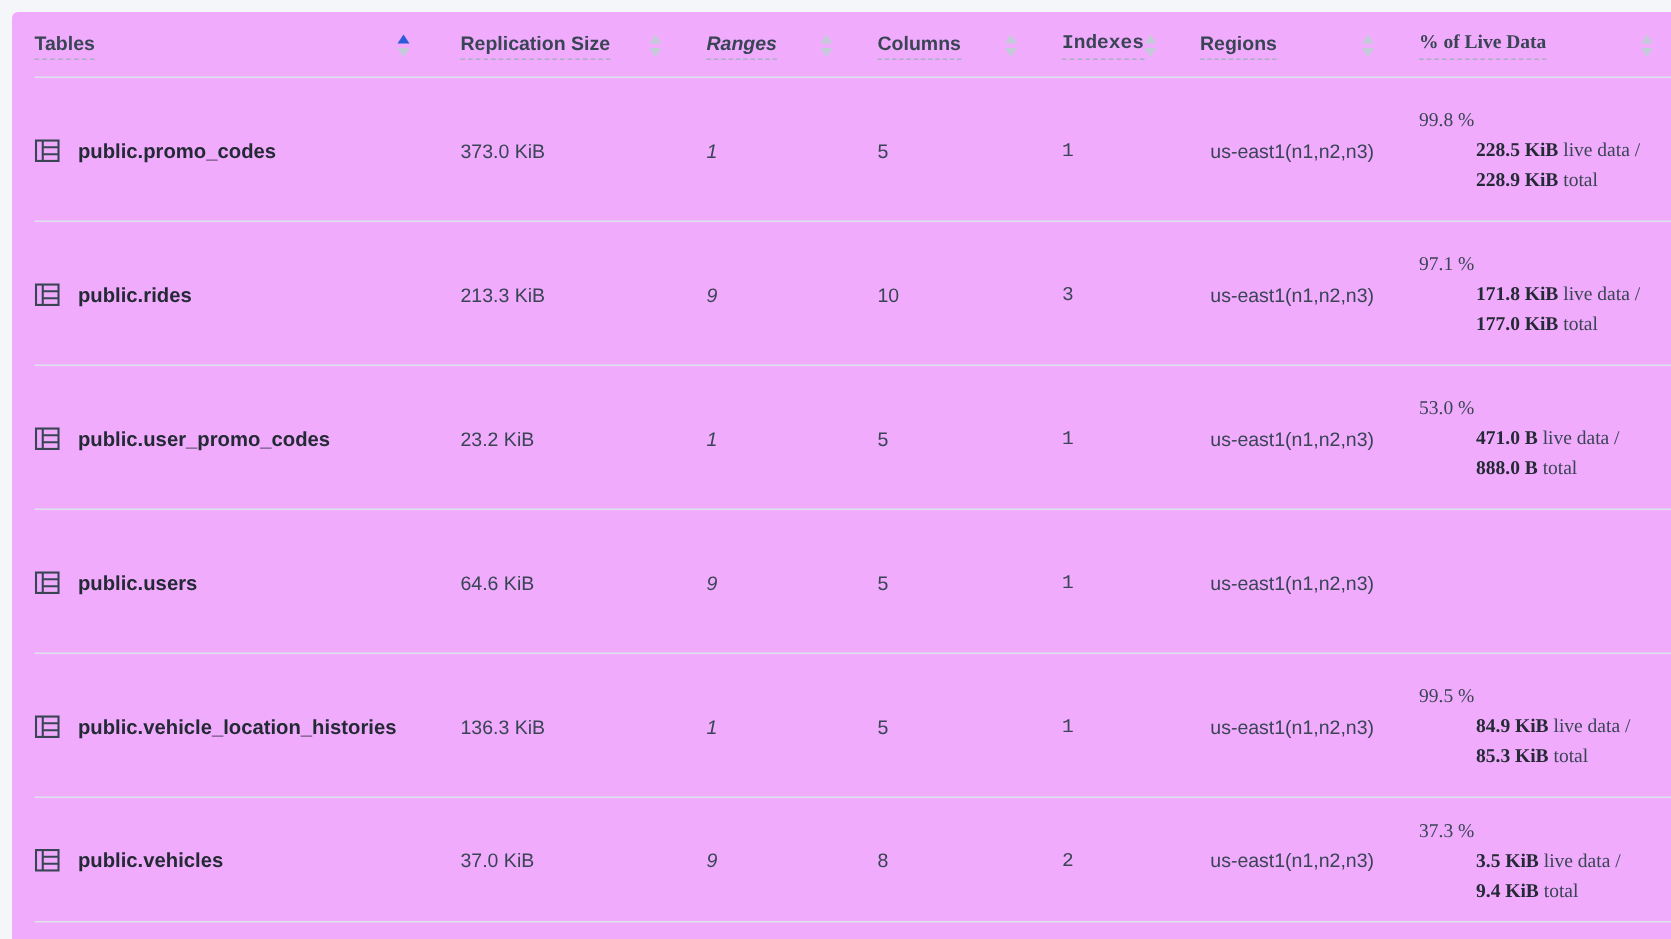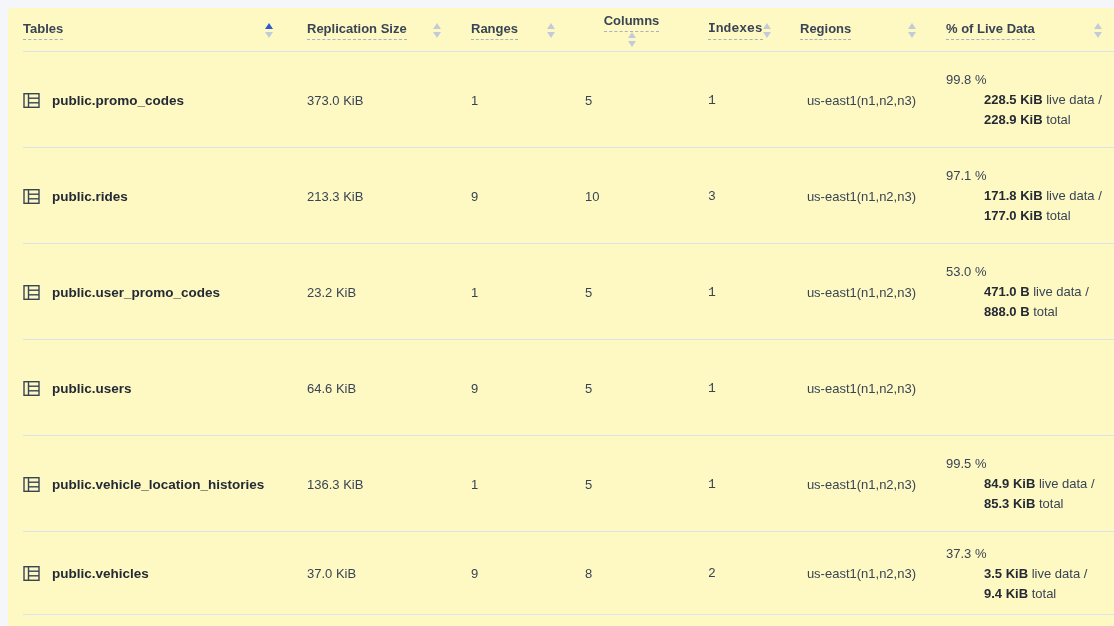--- a/index.html
+++ b/index.html
@@ -5,21 +5,21 @@
   * { margin: 0; padding: 0; box-sizing: border-box; }
   html, body {
     width: 1114px; height: 626px;
     background: #f4f6f9;
     font-family: "Liberation Sans", sans-serif;
     overflow: hidden;
   }
   .panel {
     position: absolute;
     left: 8px; top: 8px; right: 0; bottom: 0;
-    background: #fef9c3;
+    background: #f0abfc;
     border-top-left-radius: 4px;
   }
   .tbl { width: 100%; }
   .tr {
     display: flex;
     align-items: center;
     position: relative;
   }
   .tr::after {
     content: "";
@@ -27,25 +27,25 @@
     left: 15px; right: 0; bottom: 0;
     border-bottom: 1px solid #dde3eb;
   }
   .thead-row { height: 44px; }
   .body-row { height: 96px; }
   .body-row:last-child { height: 83px; }
 
   
   .c1 { width: 299px; padding-left: 15px; }
   .c2 { width: 164px; }
-  .c3 { width: 114px; }
-  .c4 { width: 123px; flex-direction: column; }
+  .c3 { width: 114px; font-style: italic; }
+  .c4 { width: 123px; }
   .c5 { width: 92px; font-family: Liberation Mono, monospace; }
   .c6 { width: 146px; text-align: center; }
-  .c7 { flex: 1; min-width: 0; }
+  .c7 { flex: 1; min-width: 0; font-family: Liberation Serif, serif; }
 
   .th {
     display: flex;
     align-items: center;
     justify-content: space-between;
     color: #394455;
     font-size: 13px;
     font-weight: bold;
     cursor: pointer;
   }

